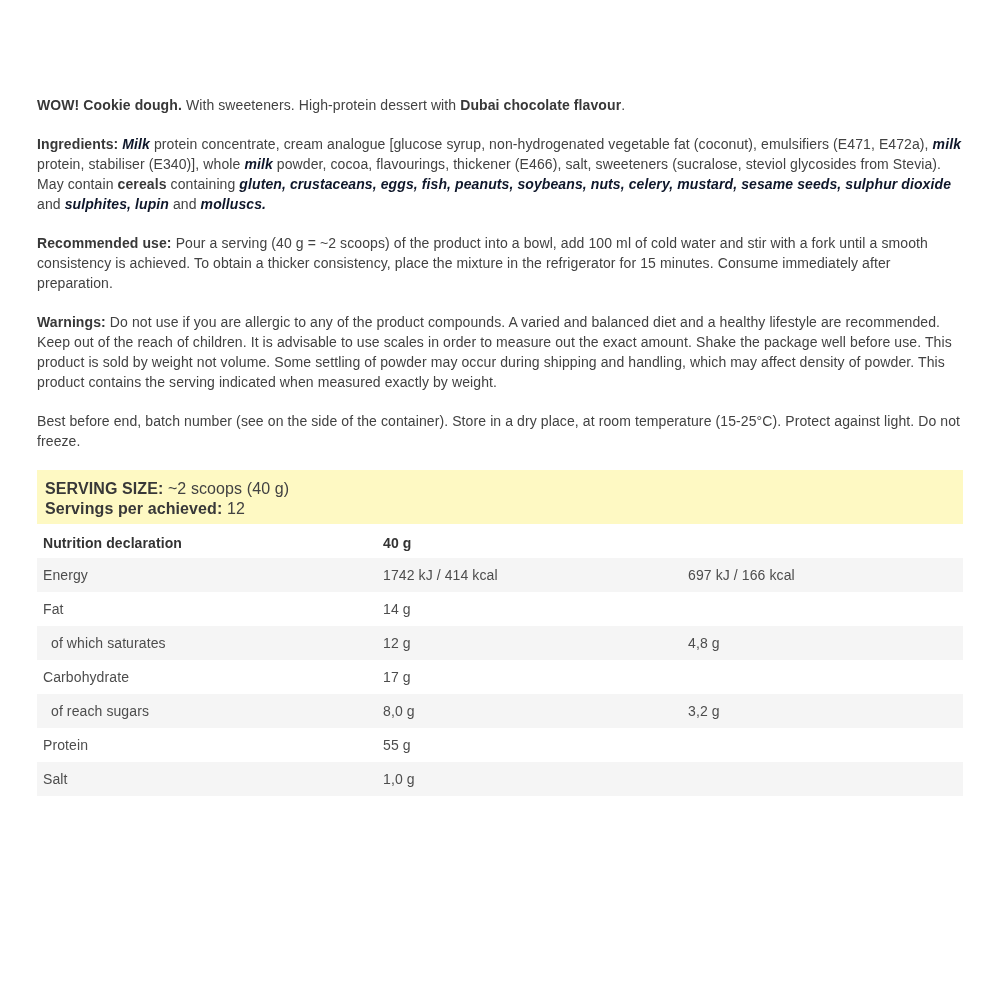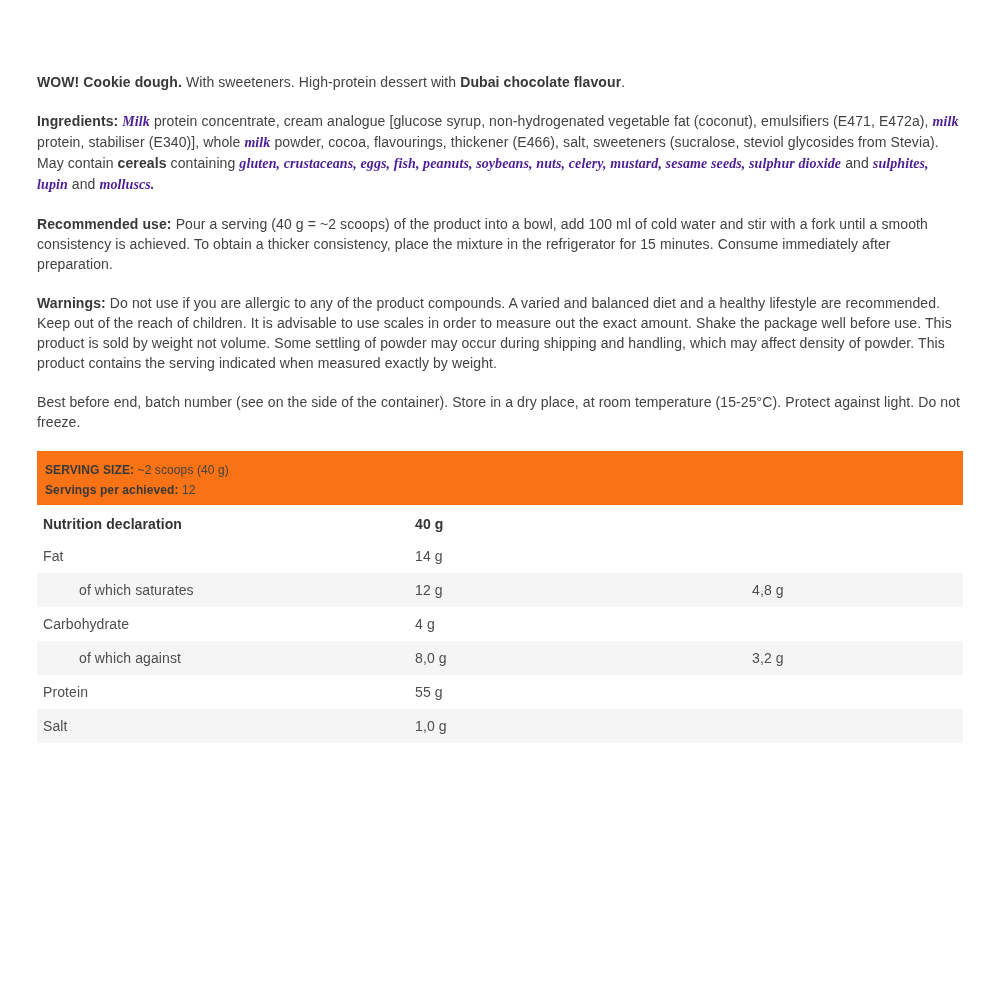--- a/index.html
+++ b/index.html
@@ -21,60 +21,58 @@
     width: 926px;
   }
   .para {
     font-size: 14px;
     line-height: 20px;
     color: #424242;
     margin: 0 0 19px 0;
     letter-spacing: 0.1px;
   }
   .para.first {
-    margin-top: 72px;
+    margin-top: 95px;
   }
   .rb  { font-weight: 700; color: #383838; }
-  .rbi { font-weight: 700; font-style: italic; color: #4c1d95; font-family: Liberation Serif, serif; }
+  .rbi { font-weight: 700; font-style: italic; color: #0f172a; }
 
   .serving-box {
-    background: #f97316;
+    background: #fef9c3;
     margin-top: 18px;
     padding: 9px 8px 5px 8px;
-    font-size: 12px;
+    font-size: 16px;
     line-height: 20px;
     color: #424242;
     letter-spacing: 0.1px;
   }
 
   .ntable {
     margin-top: 4px;
     font-size: 14px;
     letter-spacing: 0.1px;
   }
   .trow {
     display: grid;
     grid-template-columns: 340px 305px 1fr;
     align-items: center;
     padding-left: 6px;
     height: 34px;
     color: #4d4d4d;
-    gap: 32px;
   }
   .trow.header {
     height: 30px;
     font-weight: 700;
     color: #333333;
   }
   .trow.shaded {
     background: #f5f5f5;
   }
   .trow.indent .cell.label {
     padding-left: 8px;
-    margin-left: 28px;
   }
   .cell { white-space: nowrap; }
 </style>
 </head>
 <body>
 
 <div class="content">
 
   <p class="para first"><span class="rb">WOW! Cookie dough.</span><span> With sweeteners. High-protein dessert with </span><span class="rb">Dubai chocolate flavour</span><span>.</span></p>
 
@@ -90,39 +88,44 @@
     <div><span class="rb">SERVING SIZE:</span><span> ~2 scoops (40 g)</span></div>
     <div><span class="rb">Servings per achieved:</span><span> 12</span></div>
   </div>
 
   <div class="ntable">
     <div class="trow header">
       <div class="cell label">Nutrition declaration</div>
       <div class="cell">40 g</div>
     </div>
     <div id="table-rows">
+  <div class="trow shaded">
+    <div class="cell label">Energy</div>
+    <div class="cell">1742 kJ / 414 kcal</div>
+    <div class="cell">697 kJ / 166 kcal</div>
+  </div>
 
   <div class="trow">
     <div class="cell label">Fat</div>
     <div class="cell">14 g</div>
   </div>
 
   <div class="trow shaded indent">
     <div class="cell label">of which saturates</div>
     <div class="cell">12 g</div>
     <div class="cell">4,8 g</div>
   </div>
 
   <div class="trow">
     <div class="cell label">Carbohydrate</div>
-    <div class="cell">4 g</div>
+    <div class="cell">17 g</div>
   </div>
 
   <div class="trow shaded indent">
-    <div class="cell label">of which against</div>
+    <div class="cell label">of reach sugars</div>
     <div class="cell">8,0 g</div>
     <div class="cell">3,2 g</div>
   </div>
 
   <div class="trow">
     <div class="cell label">Protein</div>
     <div class="cell">55 g</div>
   </div>
 
   <div class="trow shaded">

